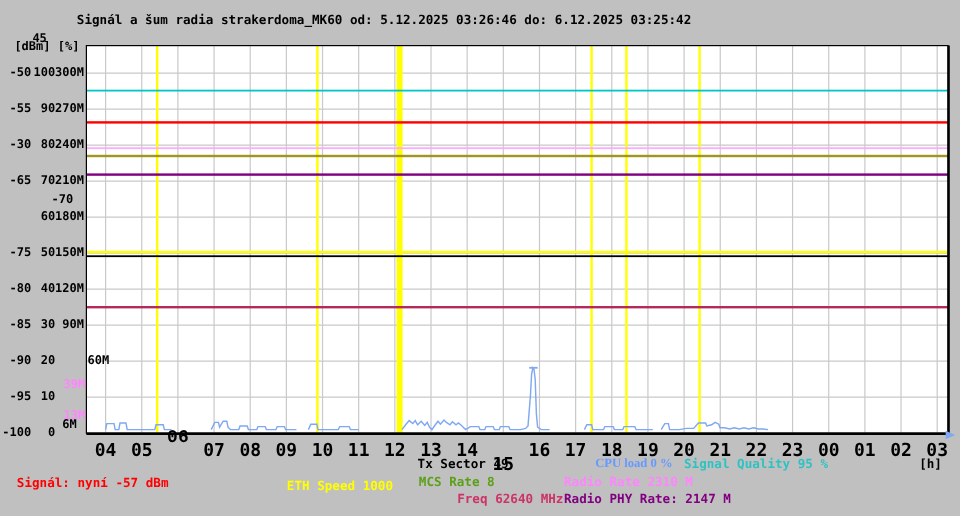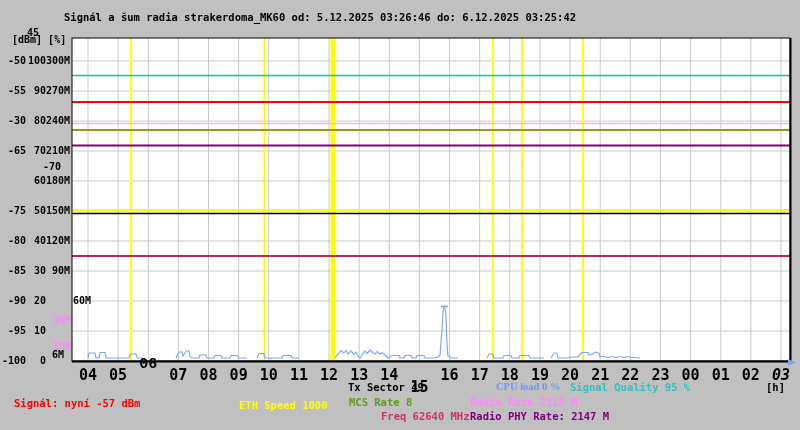--- a/index.html
+++ b/index.html
@@ -152,21 +152,21 @@
     <div class="xlab" style="left: 467.69px; top: 369px;">17</div>
     <div class="xlab" style="left: 497.82px; top: 369px;">18</div>
     <div class="xlab" style="left: 527.95px; top: 369px;">19</div>
     <div class="xlab" style="left: 558.08px; top: 369px;">20</div>
     <div class="xlab" style="left: 588.21px; top: 369px;">21</div>
     <div class="xlab" style="left: 618.34px; top: 369px;">22</div>
     <div class="xlab" style="left: 648.47px; top: 369px;">23</div>
     <div class="xlab" style="left: 678.6px; top: 369px;">00</div>
     <div class="xlab" style="left: 708.73px; top: 369px;">01</div>
     <div class="xlab" style="left: 738.86px; top: 369px;">02</div>
-    <div class="xlab" style="left: 768.99px; top: 369px; font-style: italic;">03</div>
+    <div class="xlab" style="left: 768.99px; top: 369px;">03</div>
   </div>
 <div id="x-unit" class="abs">[h]</div>
 
 <div id="leg-tx" class="abs leg" style="color: rgb(0, 0, 0);">Tx Sector 49</div>
 <div id="leg-cpu" class="abs leg" style="color: rgb(102, 153, 255);">CPU load 0 %</div>
 <div id="leg-sq" class="abs leg" style="color: rgb(47, 194, 194);">Signal Quality 95 %</div>
 <div id="leg-signal" class="abs leg" style="color: rgb(255, 0, 0);">Signál: nyní -57 dBm</div>
 <div id="leg-eth" class="abs leg" style="color: rgb(255, 255, 0);">ETH Speed 1000</div>
 <div id="leg-mcs" class="abs leg" style="color: rgb(92, 160, 25);">MCS Rate 8</div>
 <div id="leg-rr" class="abs leg" style="color: rgb(255, 133, 255);">Radio Rate 2310 M</div>

